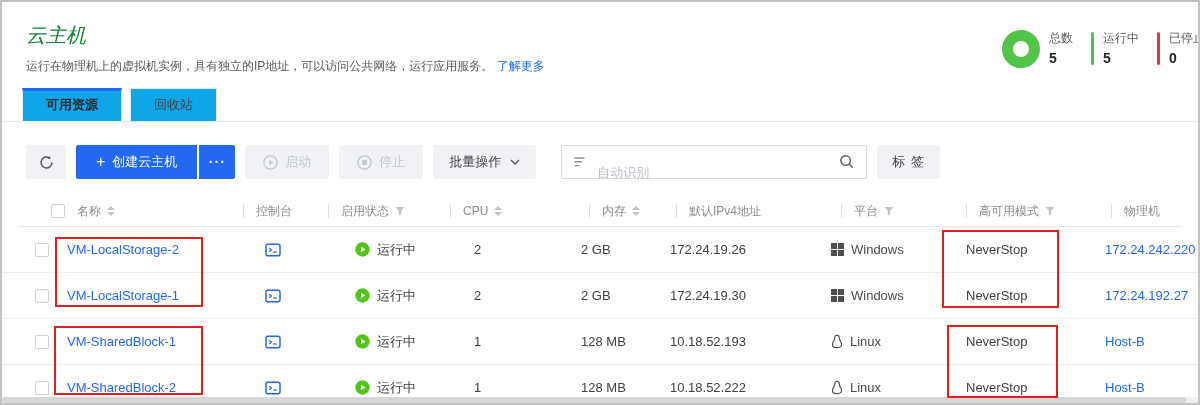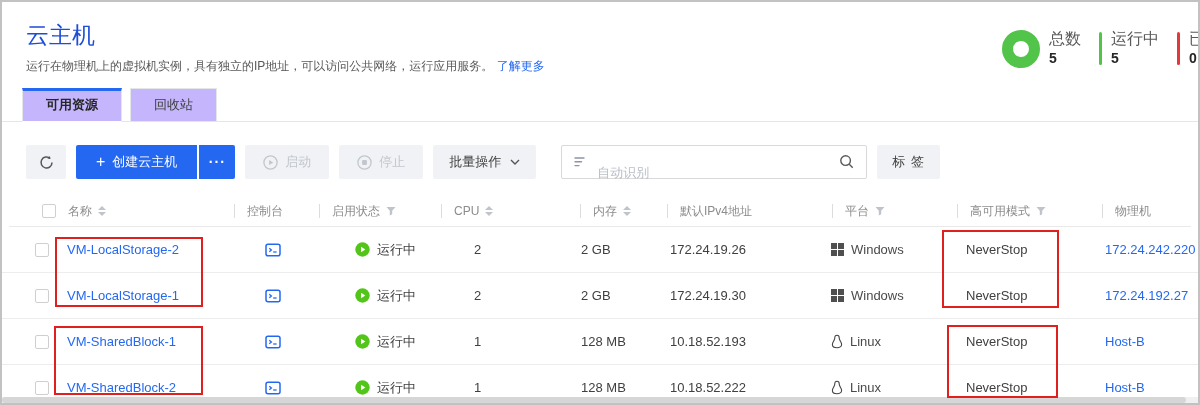--- a/index.html
+++ b/index.html
@@ -4,36 +4,36 @@
 <style>
   html,body{margin:0;padding:0;background:#fff;}
   *{box-sizing:border-box;}
   .screen{
     position:relative;width:1200px;height:405px;overflow:hidden;
     border:2px solid #c2c2c2;background:#fff;
     font-family:"Liberation Sans","DejaVu Sans",sans-serif;color:#404040;
   }
   
   .page-header{padding:18px 24px 0;}
-  .page-title{font-size:23px;color:#1d4ed8;line-height:30px;font-weight:500;}
+  .page-title{font-size:20px;color:#15803d;line-height:30px;font-weight:500;font-style:italic;}
   .page-desc{margin-top:8px;font-size:12px;color:#595959;line-height:17px;}
   .link{color:#2468f2;cursor:pointer;text-decoration:none;}
   
   .stats{position:absolute;top:27px;left:1000px;display:flex;gap:18px;align-items:flex-start;white-space:nowrap;}
   .stat{display:flex;gap:9px;align-items:flex-start;}
   .donut{width:38px;height:38px;border-radius:50%;border:11px solid #52c44a;margin-top:1px;}
   .stat-bar{width:3px;height:33px;border-radius:2px;margin-top:3px;}
   .stat-bar.green{background:#52c44a;}
   .stat-bar.red{background:#e5383b;}
-  .stat-label{font-size:16px;color:#595959;line-height:15px;padding-top:2px;}
+  .stat-label{font-size:12px;color:#595959;line-height:15px;padding-top:2px;}
   .stat-value{font-size:14px;color:#262626;font-weight:bold;margin-top:4px;}
   
   .tabbar{margin-top:13px;padding-left:20px;border-bottom:1px solid #e4e6e8;display:flex;height:34px;align-items:flex-end;}
   .tab{height:33px;line-height:31px;padding:0 23px;border:1px solid #e4e6e8;border-bottom:none;
-       background:#c4b5fd;font-size:13px;color:#404040;margin-right:8px;cursor:pointer;}
+       background:#0ea5e9;font-size:13px;color:#404040;margin-right:8px;cursor:pointer;}
   .tab.active{height:34px;margin-bottom:-1px;border-top:3px solid #2468f2;line-height:28px;
        border-bottom:1px solid #fff;font-weight:bold;color:#262626;}
   
   .toolbar{display:flex;align-items:center;padding:23px 24px 0;gap:10px;}
   .btn{height:34px;display:inline-flex;align-items:center;justify-content:center;
        font-size:13px;border-radius:2px;border:none;cursor:pointer;background:#f1f2f5;color:#404040;
        font-family:inherit;}
   .btn-refresh{width:40px;}
   .split{display:flex;gap:2px;}
   .btn-primary{background:#2468f2;color:#fff;padding:0 20px;gap:7px;border-radius:2px 0 0 2px;}
@@ -41,21 +41,21 @@
   .btn-disabled{color:#c2c6cd;gap:7px;padding:0 18px;cursor:default;}
   .btn-batch{gap:9px;padding:0 16px;}
   .plus{font-size:16px;line-height:1;font-weight:400;}
   .search{height:34px;width:306px;border:1px solid #d9d9d9;border-radius:2px;background:#fff;
           display:flex;align-items:center;padding:0 11px;gap:8px;margin-left:15px;}
   .search input{border:none;outline:none;flex:1;font-size:13px;color:#404040;font-family:inherit;min-width:0;background:transparent;margin-top:20px;}
   .search input::placeholder{color:#b9bec7;}
   .btn-tag{padding:0 15px;margin-left:0;letter-spacing:1px;}
   
   .grid{display:grid;grid-template-columns:33px 168px 85px 122px 139px 87px 165px 125px 145px minmax(0,1fr);align-items:center;}
-  .thead{margin:17px 7px 0;padding-left:24px;height:31px;font-size:12px;color:#8c8c8c;border-bottom:1px solid #e9e9e9;}
+  .thead{margin:17px 16px 0;padding-left:24px;height:31px;font-size:12px;color:#8c8c8c;border-bottom:1px solid #e9e9e9;}
   .th{display:flex;align-items:center;gap:6px;height:14px;line-height:14px;border-left:1px solid #dcdcdc;padding-left:12px;white-space:nowrap;overflow:hidden;}
   .th.no-sep{border-left:none;}
   .trow{padding-left:24px;height:46px;border-bottom:1px solid #ededed;font-size:13px;color:#404040;background:#fff;}
   .td{padding-left:12px;white-space:nowrap;overflow:hidden;display:flex;align-items:center;gap:7px;}
   .td.name{padding-left:8px;align-items:flex-end;}
   .td.console{padding-left:38px;}
   .td.status{padding-left:43px;}
   .td.cpu{padding-left:40px;}
   .td.mem{padding-left:8px;}
   .td.ip{padding-left:10px;}

